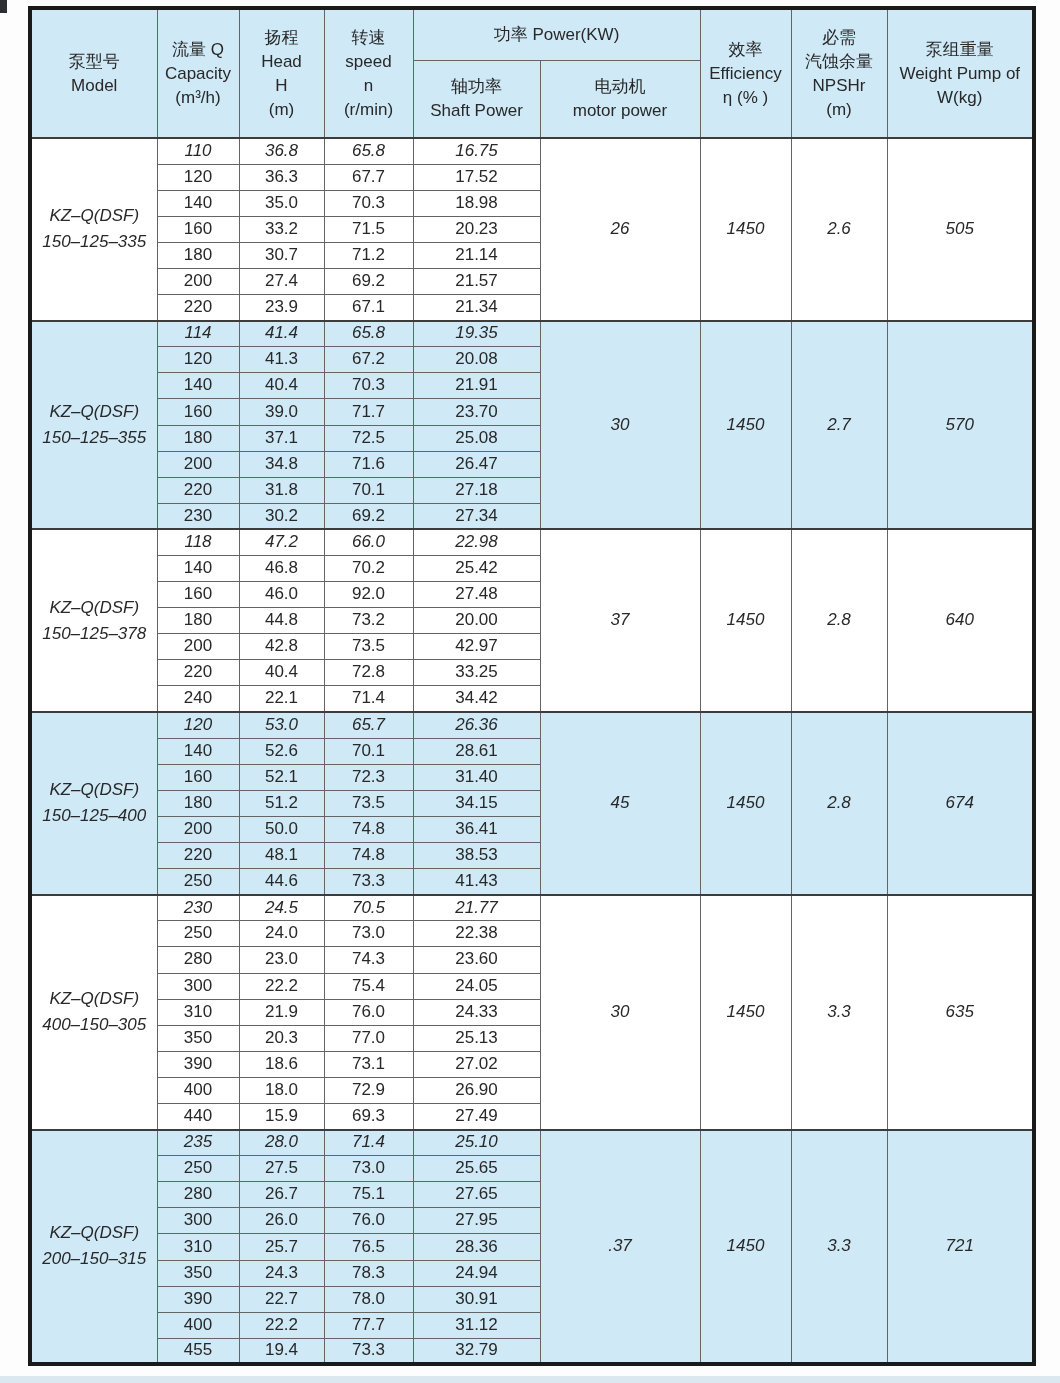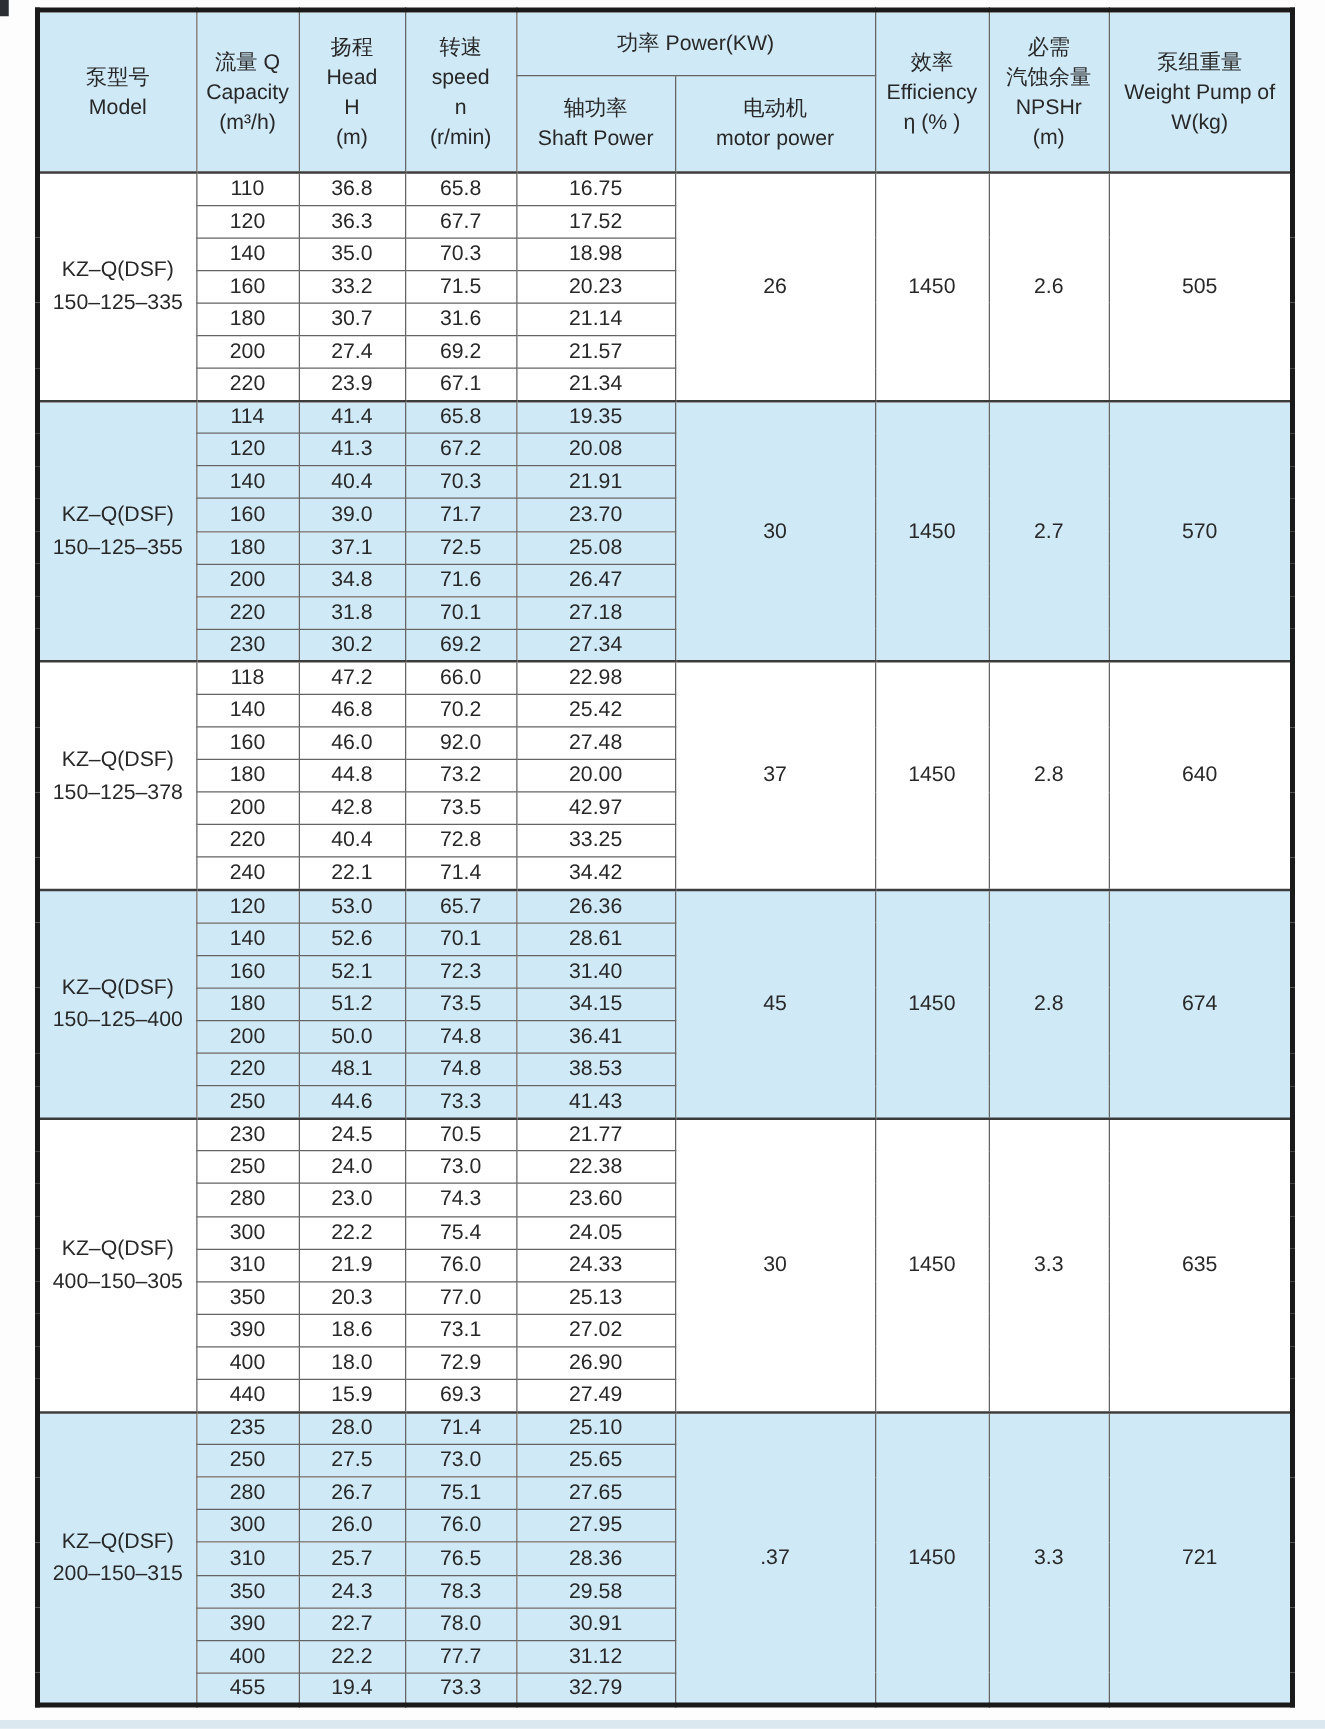--- a/index.html
+++ b/index.html
@@ -43,21 +43,21 @@
     line-height:1.35;
     padding:0;
     overflow:hidden;
   }
   thead th{background:var(--blue);}
   thead tr.hrow-1{height:52px;}
   thead tr.hrow-2{height:78px;}
   thead th div{line-height:24px;}
   thead{border-bottom:2px solid var(--grid-strong);}
   tbody tr{height:26.1px;}
-  tbody tr.group-start td{border-top:2px solid var(--grid-strong);}
+  tbody tr.group-start td{border-top:2px solid var(--grid-strong);font-style:italic;}
   tbody tr.shaded td{background:var(--blue);}
   td.cell-model div{line-height:26px;}
 </style>
 </head>
 <body>
 
 <div class="artifact"></div>
 
 <table class="spec-table">
   <colgroup>
@@ -154,21 +154,21 @@
       </tr>
       <tr>
         <td>160</td>
         <td>33.2</td>
         <td>71.5</td>
         <td>20.23</td>
       </tr>
       <tr>
         <td>180</td>
         <td>30.7</td>
-        <td>31.6</td>
+        <td>71.2</td>
         <td>21.14</td>
       </tr>
       <tr>
         <td>200</td>
         <td>27.4</td>
         <td>69.2</td>
         <td>21.57</td>
       </tr>
       <tr>
         <td>220</td>
@@ -429,21 +429,21 @@
       <tr class="shaded">
         <td>310</td>
         <td>25.7</td>
         <td>76.5</td>
         <td>28.36</td>
       </tr>
       <tr class="shaded">
         <td>350</td>
         <td>24.3</td>
         <td>78.3</td>
-        <td>29.58</td>
+        <td>24.94</td>
       </tr>
       <tr class="shaded">
         <td>390</td>
         <td>22.7</td>
         <td>78.0</td>
         <td>30.91</td>
       </tr>
       <tr class="shaded">
         <td>400</td>
         <td>22.2</td>

